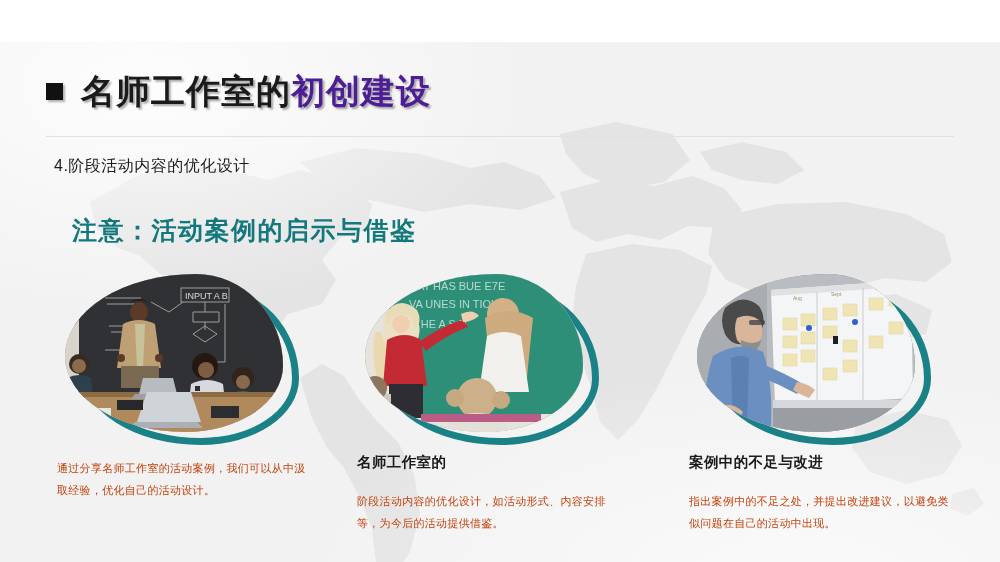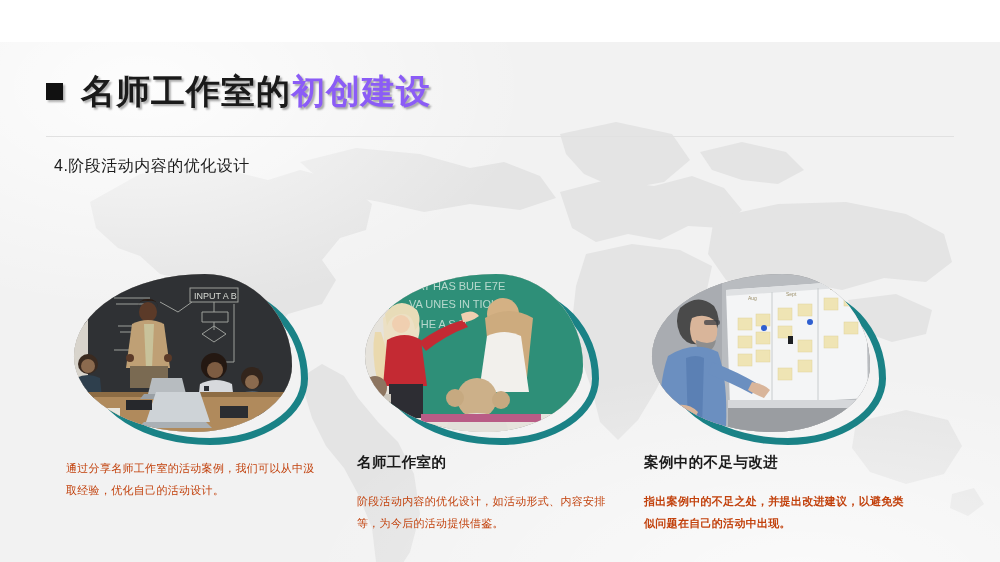--- a/index.html
+++ b/index.html
@@ -61,21 +61,21 @@
     flex: none;
   }
   .title-text {
     font-size: 34px;
     font-weight: bold;
     letter-spacing: 1px;
     line-height: 1;
     text-shadow: 2px 2px 2px rgba(0,0,0,.32);
   }
   #title-black { color: #1a1a1a; }
-  #title-red   { color: #8b5cf6; }
+  #title-red   { color: #4c1d95; }
   #header-rule {
     position: absolute;
     left: 46px;
     top: 94px;
     width: 908px;
     height: 1px;
     background: #e1e1e1;
   }
 
   
@@ -98,23 +98,23 @@
     letter-spacing: 1.5px;
     white-space: nowrap;
   }
 
   
   .col {
     position: absolute;
     top: 232px;
     width: 300px;
   }
-  #col-0 { left: 66px; }
+  #col-0 { left: 57px; }
   #col-1 { left: 357px; }
-  #col-2 { left: 644px; }
+  #col-2 { left: 689px; }
 
   .blob-wrap {
     position: relative;
     width: 230px;
     height: 165px;
     margin-left: 8px;
   }
   
   .blob-ring {
     position: absolute;
@@ -147,21 +147,21 @@
     white-space: nowrap;
   }
   .col-body {
     margin-top: 18px;
     font-size: 11px;
     line-height: 2.0;
     color: #c2410c;
     letter-spacing: .3px;
     width: 258px;
   }
-  #col-2 .col-body { width: 266px; font-weight: bold; }
+  #col-2 .col-body { width: 266px; }
 </style>
 </head>
 <body>
 
 <div id="slide">
 
   <div id="worldmap">
     <svg viewBox="0 0 1000 562" preserveAspectRatio="none" aria-hidden="true">
       <g fill="#e4e4e4">
 
@@ -200,20 +200,21 @@
   <div id="header">
     <div id="title-row">
       <span id="bullet"></span>
       <span class="title-text" id="title-black">名师工作室的</span>
       <span class="title-text" id="title-red">初创建设</span>
     </div>
     <div id="header-rule"></div>
   </div>
 
   <div id="subtitle">4.阶段活动内容的优化设计</div>
+  <div id="notice">注意：活动案例的启示与借鉴</div>
 
   <div class="col" id="col-0">
     <div class="blob-wrap">
       <div class="blob-ring"></div>
       <div class="blob-img">
         <svg viewBox="0 0 218 158" preserveAspectRatio="xMidYMid slice" aria-hidden="true">
           <rect width="218" height="158" fill="#c9c6c0"></rect>
           <rect x="10" y="0" width="208" height="118" fill="#2f3134"></rect>
           <rect x="0" y="0" width="14" height="158" fill="#d8d4cc"></rect>
 

